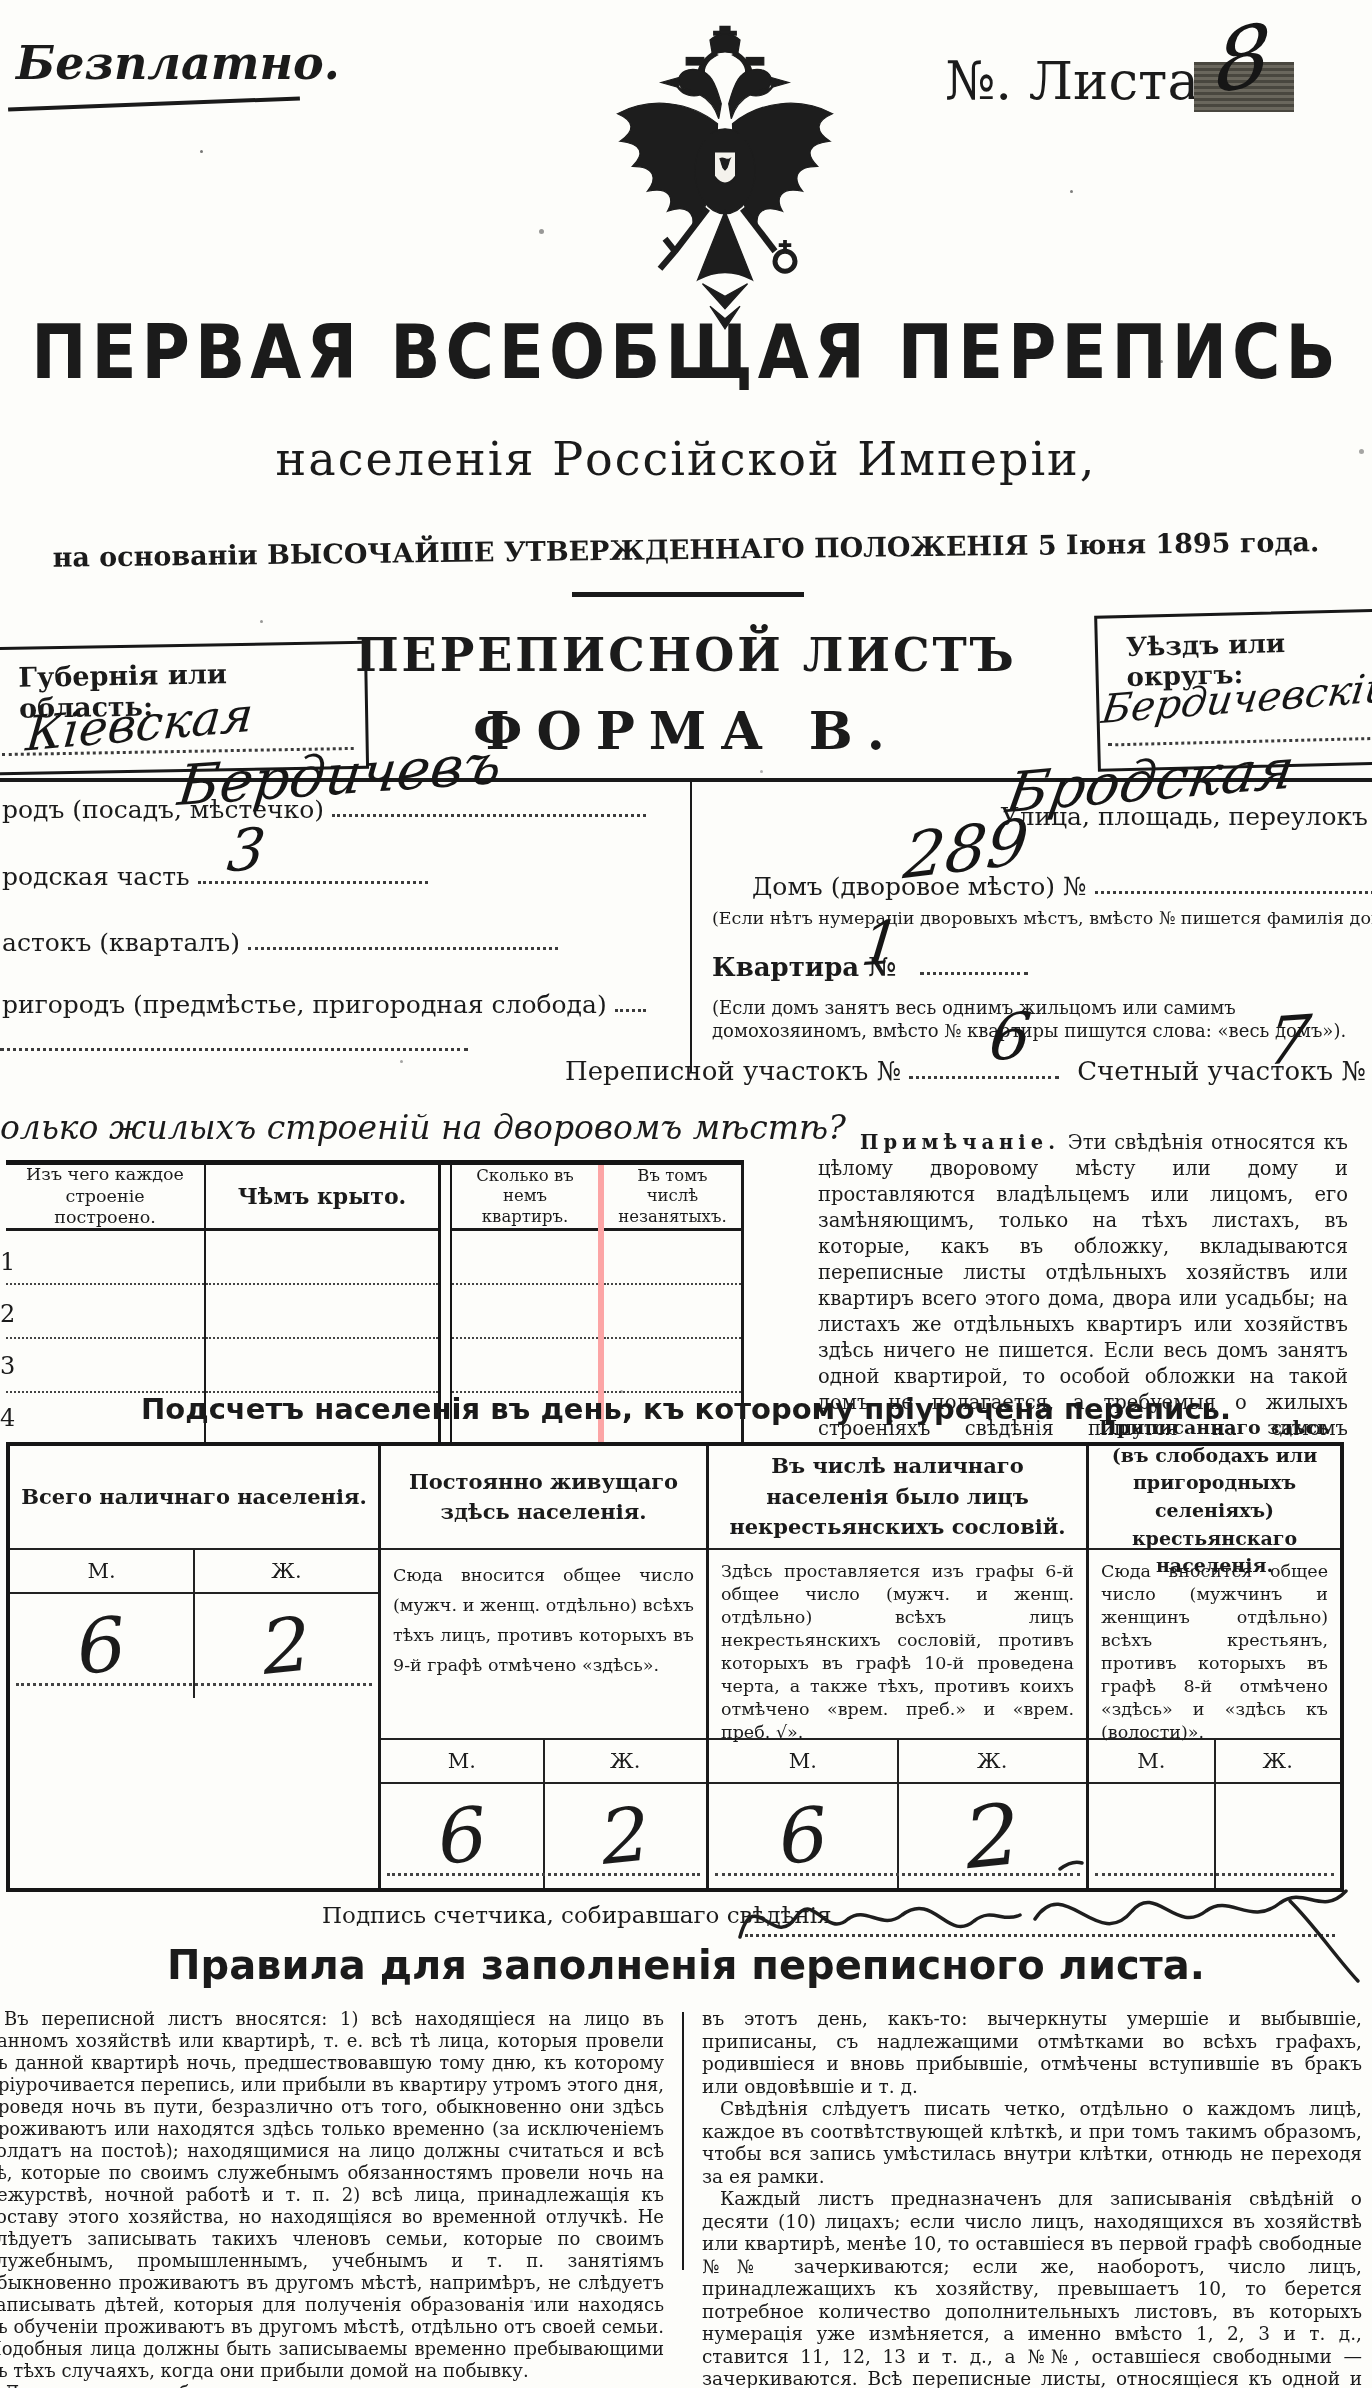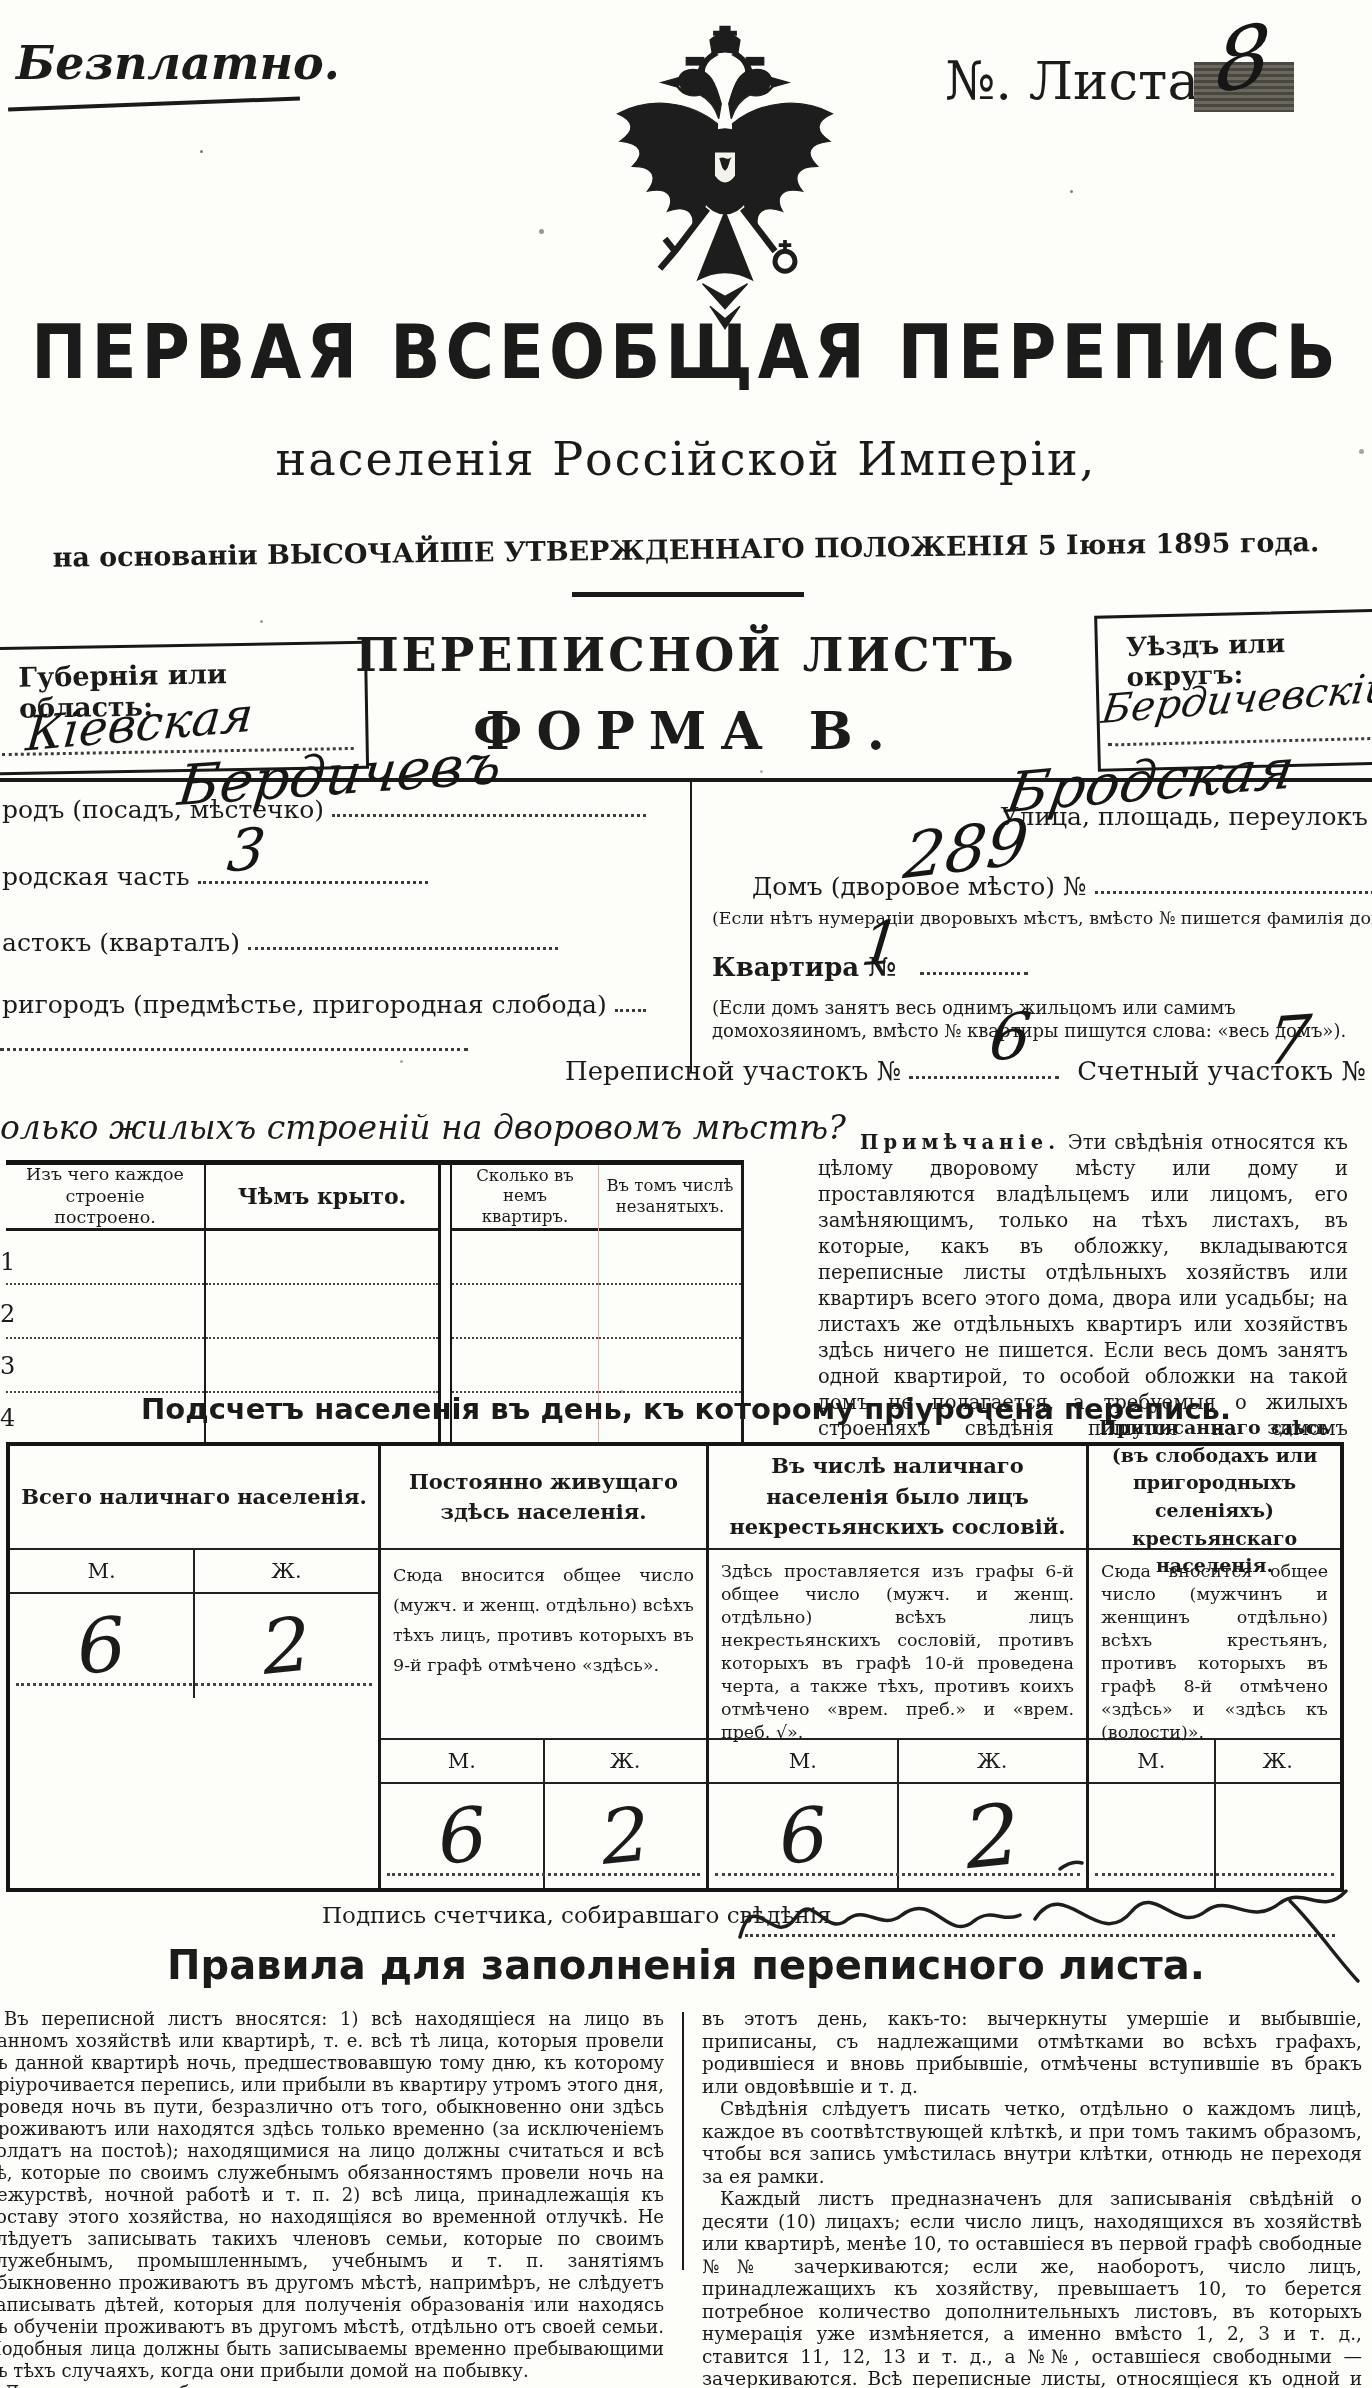--- a/index.html
+++ b/index.html
@@ -194,21 +194,21 @@
     </div>
     <div class="col" style="width:232px;">
       <div class="th b" style="font-size:22px;">Чѣмъ крыто.</div>
       <div class="cell"></div>
         <div class="cell"></div>
         <div class="cell"></div>
         <div class="cell"></div>
         <div class="cell"></div>
     </div>
     <div class="col dgap"></div>
-    <div class="col" style="width:146px;border-right:1px solid #fca5a5;">
+    <div class="col" style="width:146px;border-right:6px solid #fca5a5;">
       <div class="th" style="font-size:16.5px;">Сколько въ немъ квартиръ.</div>
       <div class="cell"></div>
         <div class="cell"></div>
         <div class="cell"></div>
         <div class="cell"></div>
         <div class="cell"></div>
     </div>
     <div class="col" style="flex:1;border-right:3px solid #1a1a1a;">
       <div class="th" style="font-size:16.5px;">Въ томъ числѣ незанятыхъ.</div>
       <div class="cell"></div>

